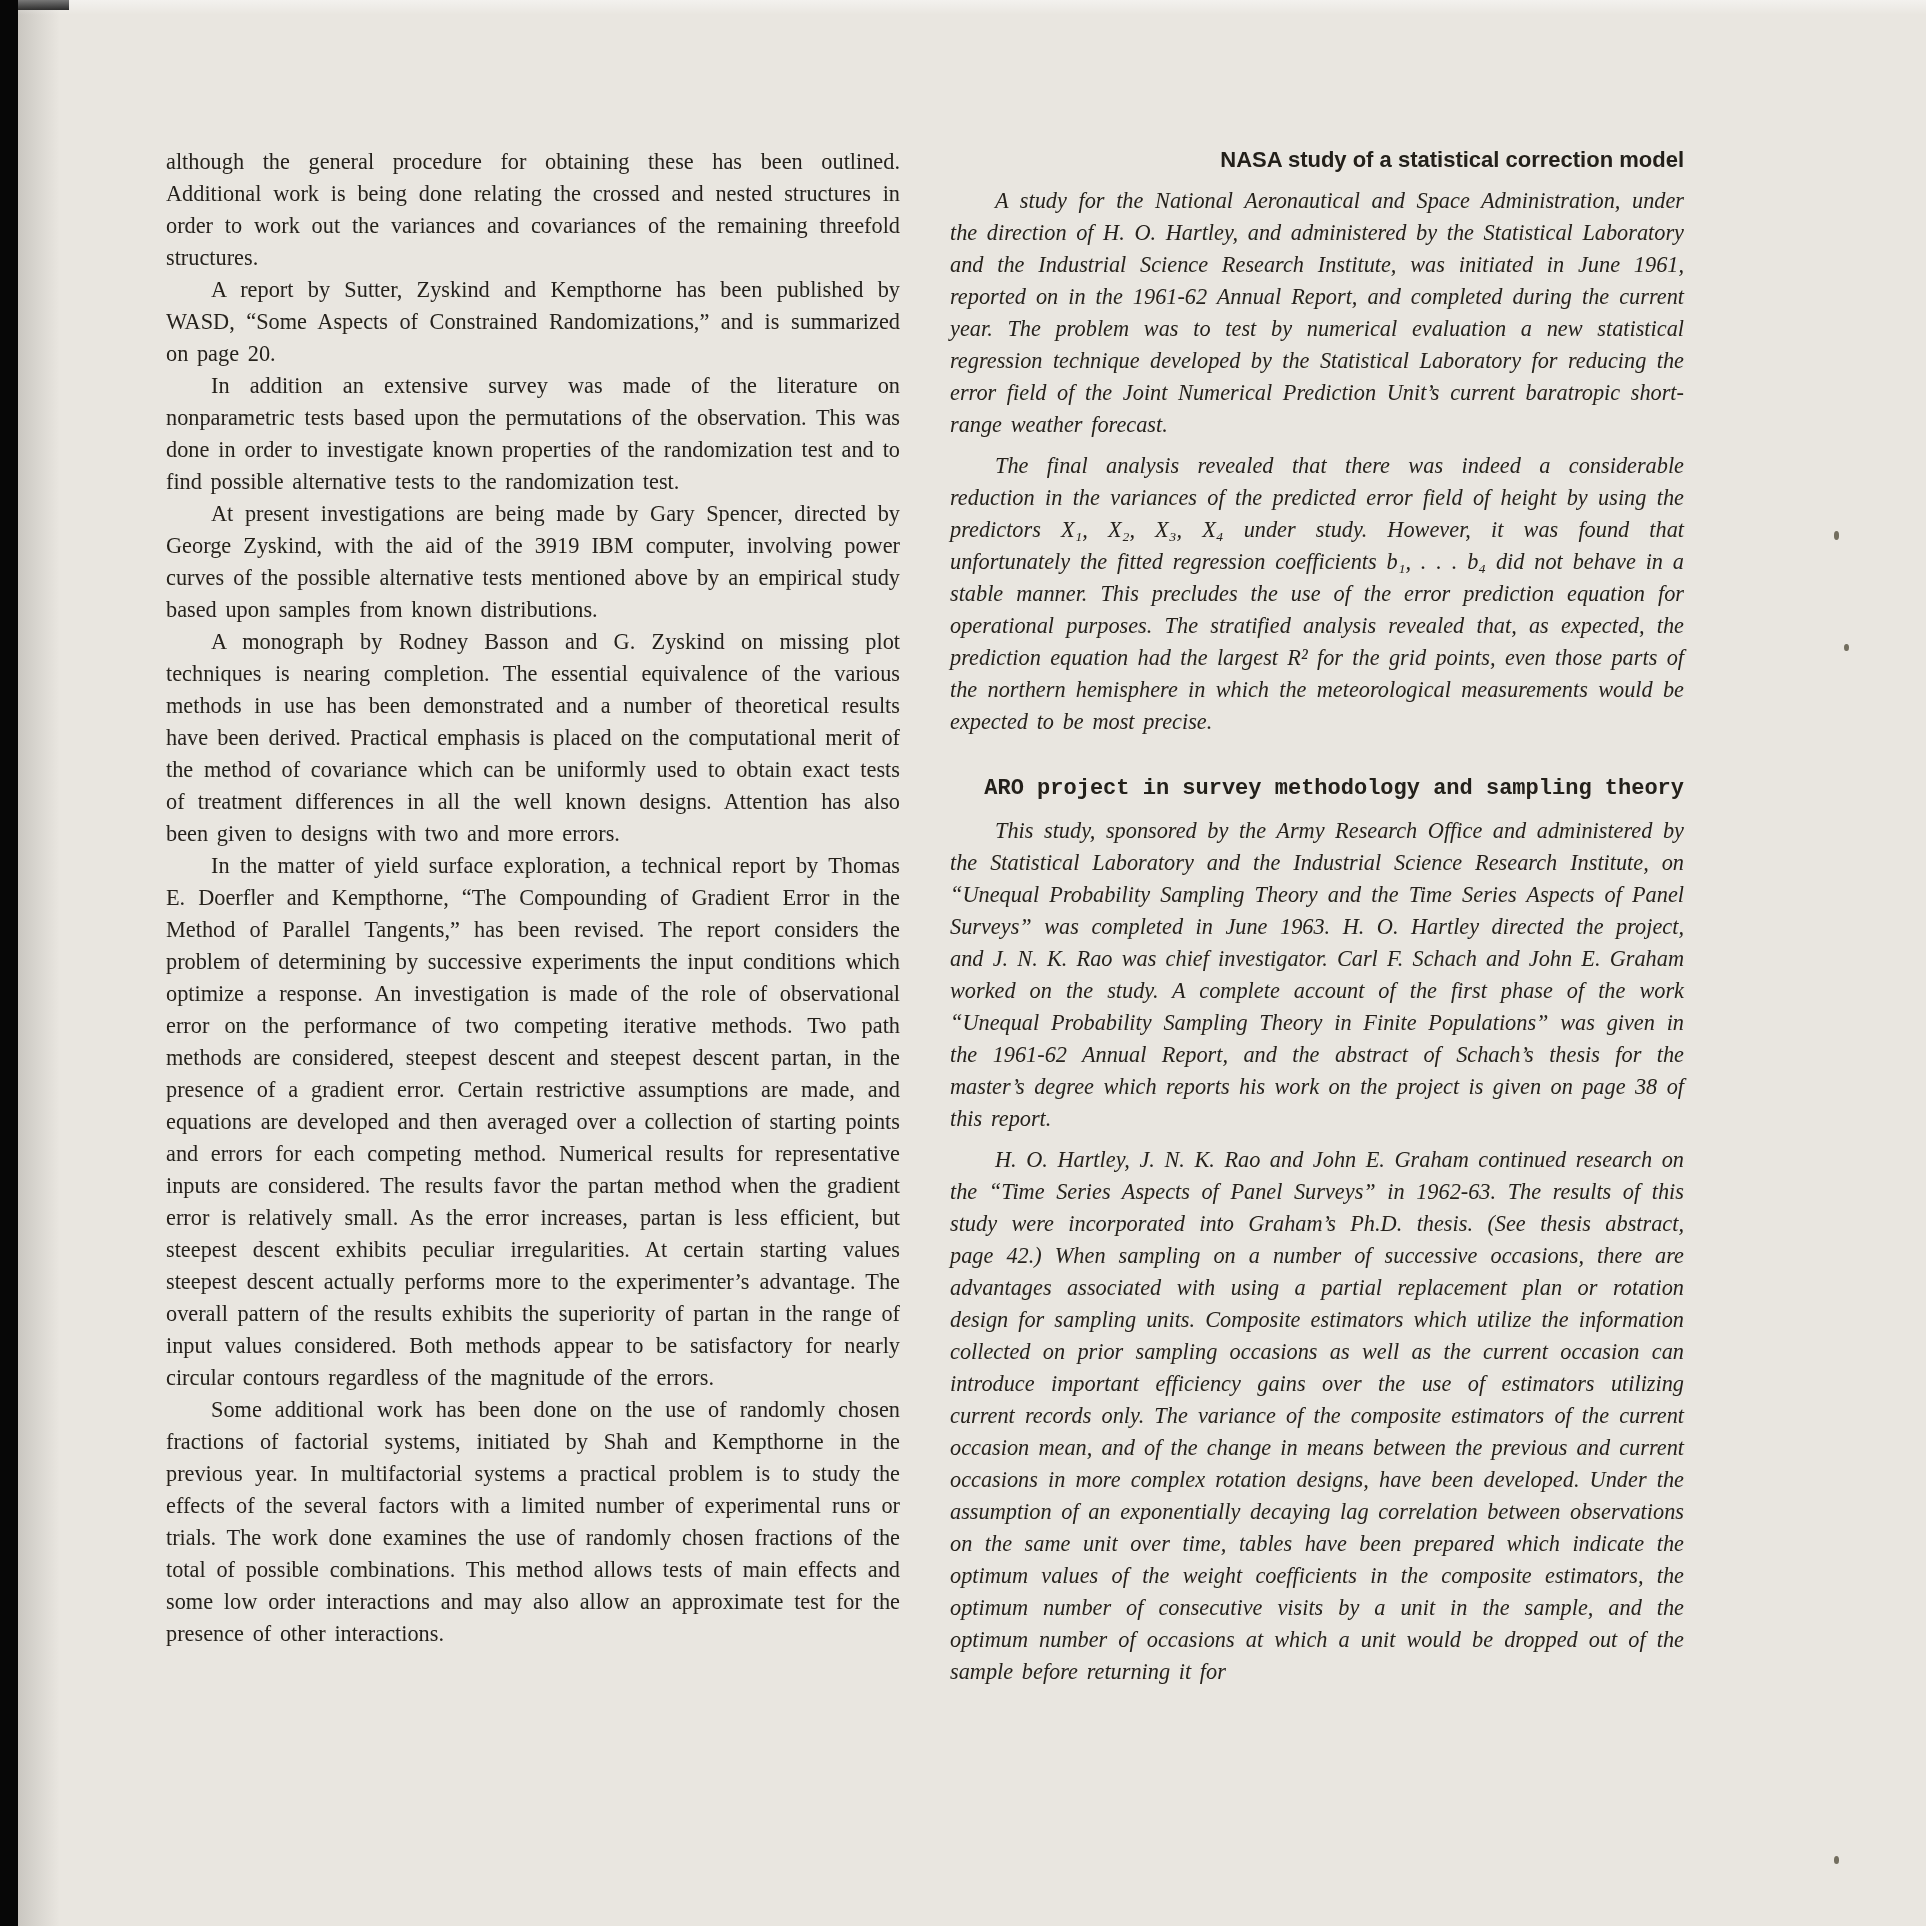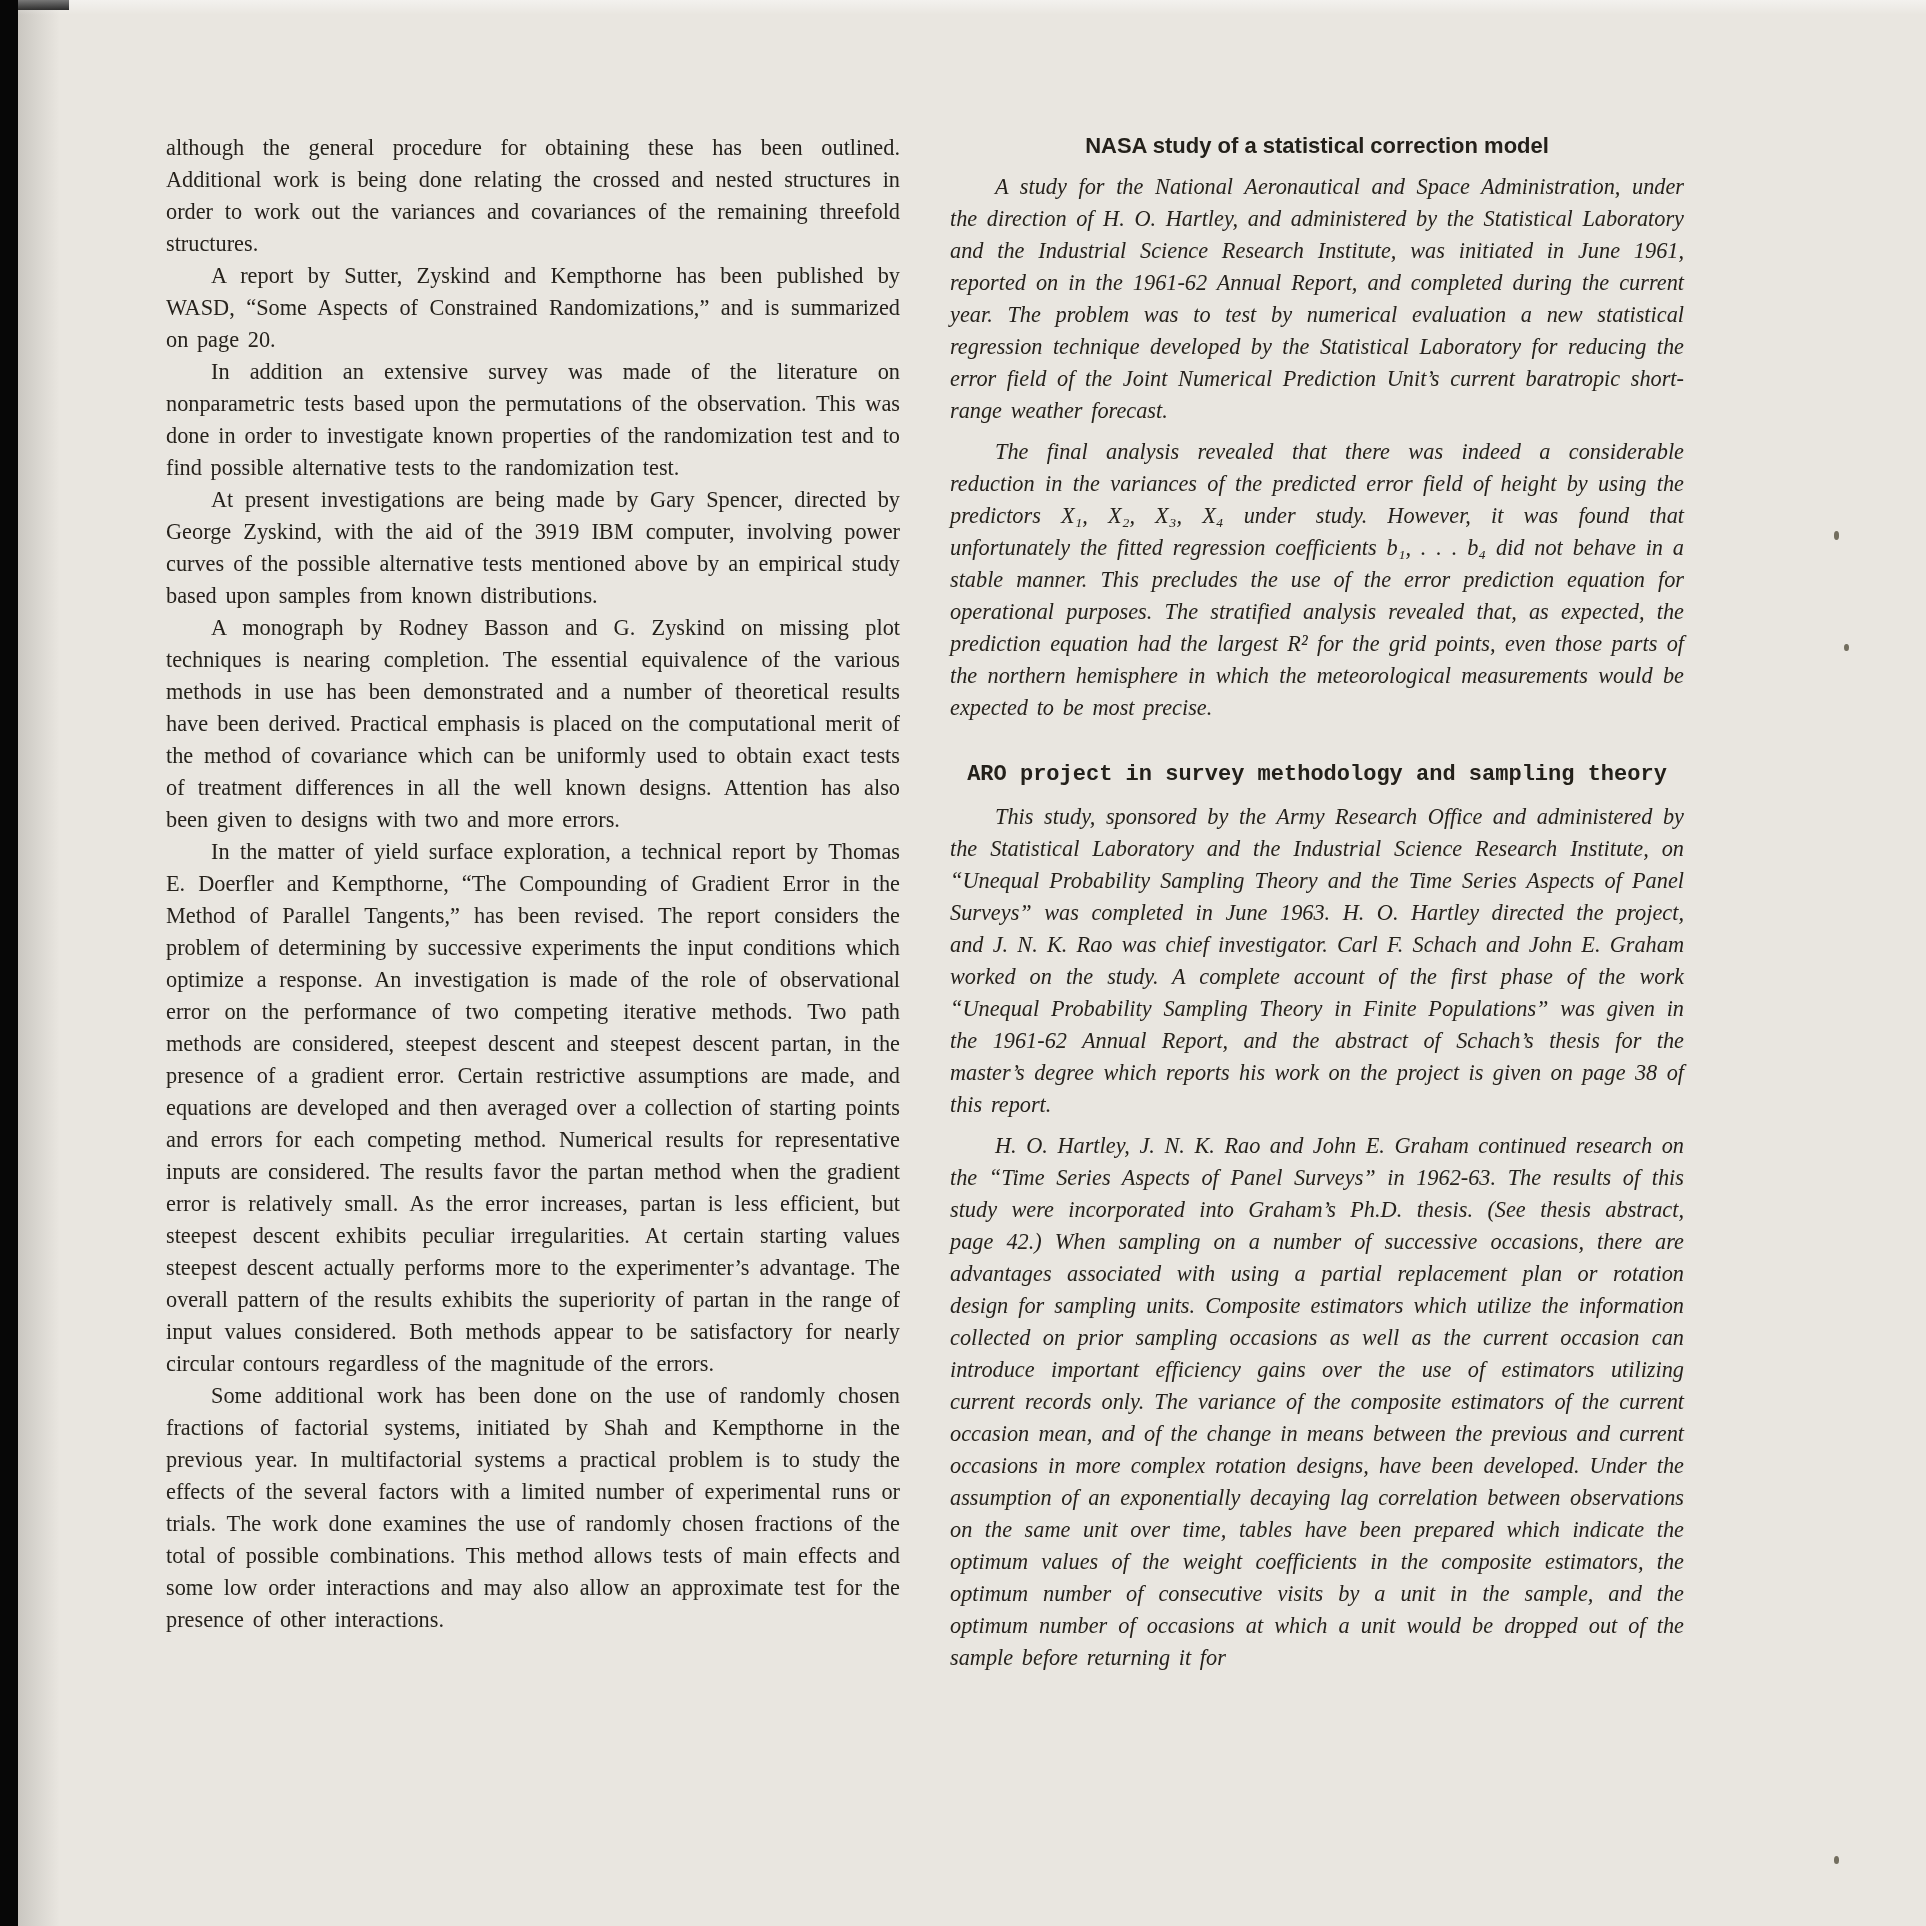--- a/index.html
+++ b/index.html
@@ -40,21 +40,21 @@
     left: 17.7px; top: 0;
     width: 1947px; height: 15.4px;
     background: linear-gradient(to bottom, rgba(255,255,255,0.45), rgba(255,255,255,0));
     pointer-events: none;
   }
 
   
   .content {
     position: absolute;
     left: 166px;
-    top: 132px;
+    top: 146px;
     width: 1519px;
     display: flex;
     gap: 50px;
   }
   .col { width: 734px; }
 
   p.body-text {
     margin: 0;
     font-size: 22.3px;
     line-height: 32px;
@@ -64,21 +64,21 @@
   .col-right p.body-text { margin: 0 0 9.2px; font-style: italic; }
   p.indent { text-indent: 45px; }
 
   h2.heading {
     font-family: "Liberation Sans", sans-serif;
     font-weight: 700;
     font-size: 22px;
     line-height: 27px;
     margin: 0 0 12.3px;
     color: #23201a;
-    text-align: center;
+    text-align: right;
   }
   h2.heading.spaced { margin-top: 37px; font-family: Liberation Mono, monospace; }
 
   
   .speck {
     position: absolute;
     background: #55503f;
     border-radius: 50%;
     opacity: 0.8;
   }

